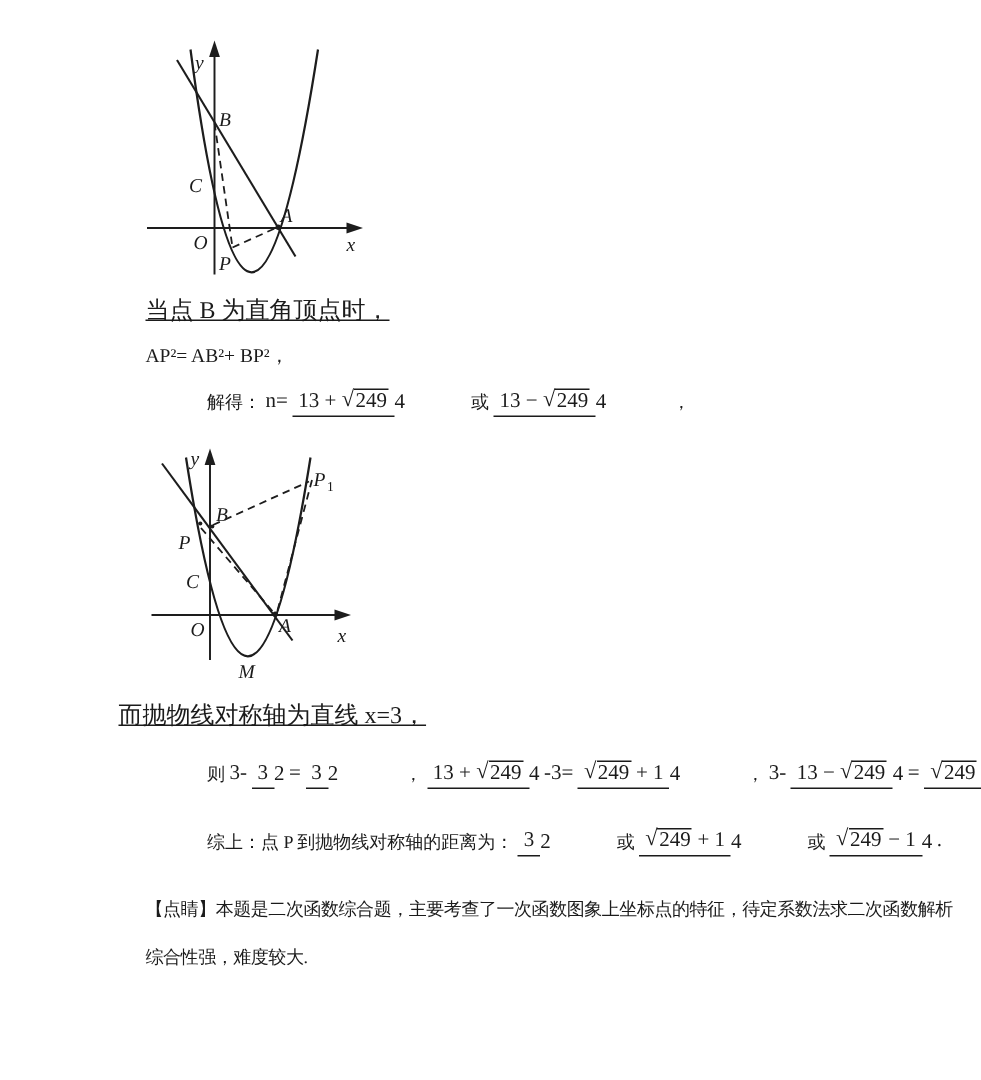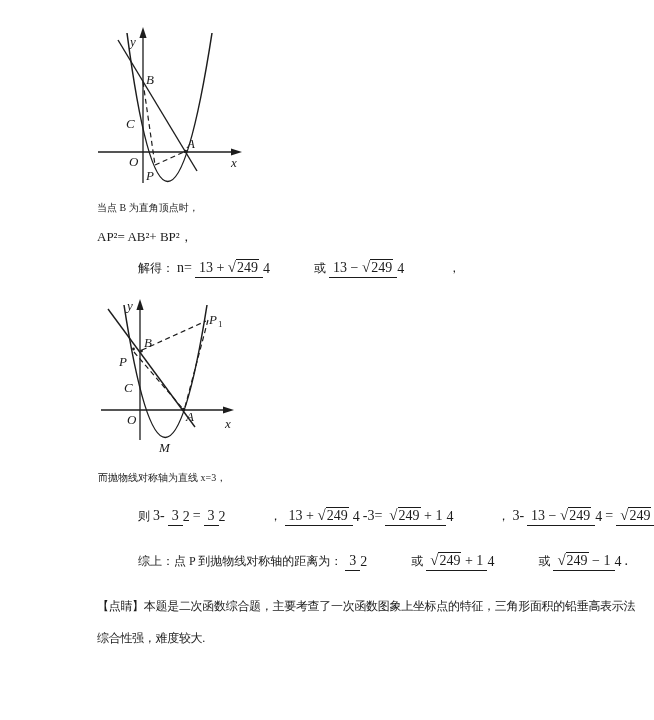--- a/index.html
+++ b/index.html
@@ -2,21 +2,21 @@
 <html><head>
 <meta charset="utf-8">
 <style>
   html,body{margin:0;padding:0;background:#fff;}
   .page{
     position:relative;width:654px;height:720px;background:#ffffff;
     font-family:"Liberation Serif","DejaVu Serif",serif;color:#1b1b1b;
     overflow:hidden;
   }
   .abs{position:absolute;}
-  .cntext{font-size:10px;line-height:15px;white-space:nowrap;}
+  .cntext{font-size:16px;line-height:15px;white-space:nowrap;text-decoration:underline;}
   .mathline{font-size:13px;line-height:16px;white-space:nowrap;}
 
   
   .eq{position:absolute;display:flex;align-items:center;white-space:nowrap;}
   .eq .cn{font-size:12px;margin-left:41px;}
   .eq .m{font-size:14px;}
   .eq > *{margin-right:3px;}
   .frac{display:inline-flex;align-items:center;font-size:14px;line-height:17px;}
   .frac .num{border-bottom:1.2px solid #1b1b1b;padding:0 4px 1px 4px;white-space:nowrap;}
   .frac .den{padding-top:1px;}
@@ -109,21 +109,21 @@
     <text class="lbl" x="209" y="324">P</text>
     <text class="lbl-sub" x="218" y="327">1</text>
     <text class="lbl" x="144" y="347">B</text>
     <text class="lbl" x="119" y="366">P</text>
     <text class="lbl" x="124" y="392">C</text>
     <text class="lbl" x="127" y="424">O</text>
     <text class="lbl" x="186" y="421">A</text>
     <text class="lbl" x="159" y="452">M</text>
   </svg>
 
-  <div class="abs cntext" style="left:98px;top:470px;">而抛物线对称轴为直线 x=3，</div>
+  <div class="abs cntext" style="left:79px;top:470px;">而抛物线对称轴为直线 x=3，</div>
 
   <div class="eq" style="left:97px;top:496px;height:40px;">
     <span class="cn">则</span>
     <span class="m">3-</span>
     <span class="frac">
       <span class="num">3</span>
       <span class="den">2</span>
     </span>
     <span class="m">=</span>
     <span class="frac">
@@ -167,17 +167,17 @@
     </span>
     <span class="cn">或</span>
     <span class="frac">
       <span class="num"><span class="rad"><span class="rsgn">√</span><span class="rbody">249</span></span><span> − 1</span></span>
       <span class="den">4</span>
     </span>
     <span class="m">.</span>
   </div>
 
   <div class="remark">
-    <div>【点睛】本题是二次函数综合题，主要考查了一次函数图象上坐标点的特征，三角形面积的铅垂高表示法</div>
+    <div>【点睛】本题是二次函数综合题，主要考查了一次函数图象上坐标点的特征，待定系数法求二次函数解析</div>
     <div>综合性强，难度较大.</div>
   </div>
 
 </div>
 
 </body></html>

